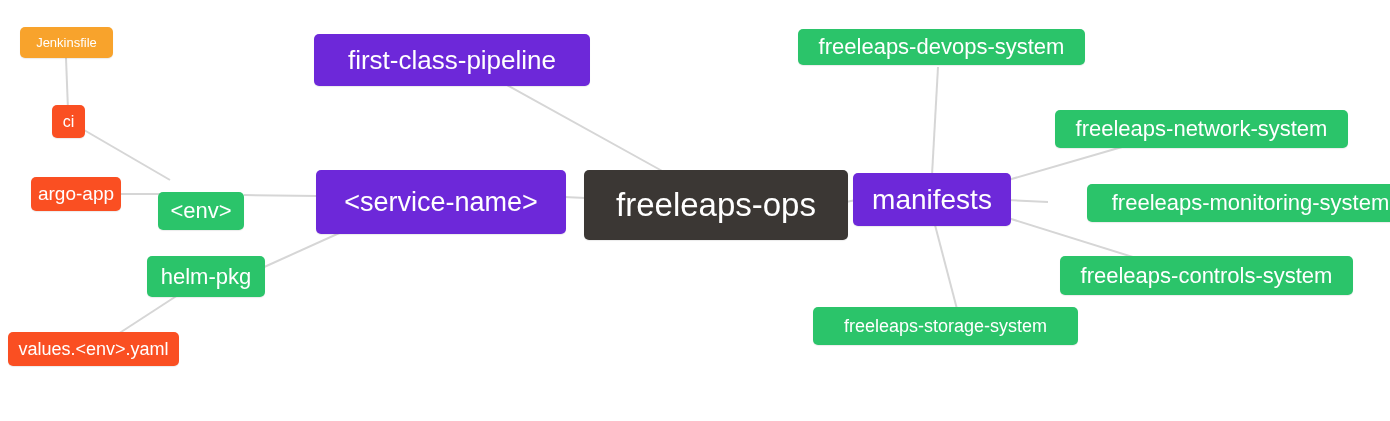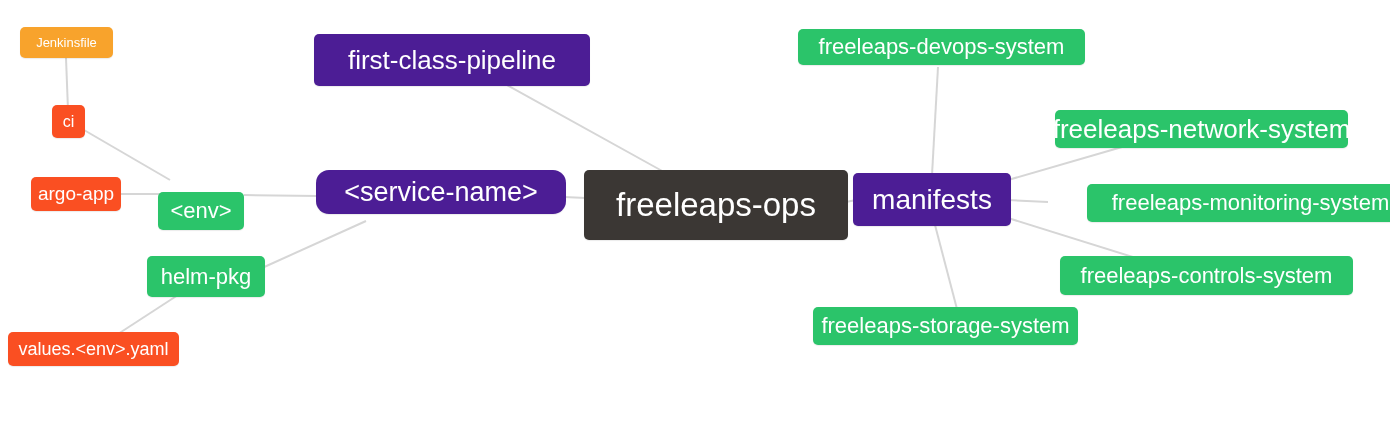--- a/index.html
+++ b/index.html
@@ -32,21 +32,21 @@
     align-items: center;
     justify-content: center;
     color: #ffffff;
     border-radius: 5px;
     white-space: nowrap;
     box-sizing: border-box;
     box-shadow: 0 1px 1px rgba(0,0,0,0.08);
     cursor: pointer;
     user-select: none;
   }
-  .blue   { background: #4c1d95; }
+  .blue   { background: #6d28d9; }
   .green  { background: #2bc46a; }
   .orange { background: #f8a32c; }
   .red    { background: #fa4f22; justify-content: center; }
   .dark   { background: #3b3734; }
 </style>
 </head>
 <body>
 
 <div id="canvas">
 
@@ -80,49 +80,49 @@
   </div>
 
   <div class="node green" style="left:158px; top:192px; width:86px; height:38px; font-size:22px;">
     <span>&lt;env&gt;</span>
   </div>
 
   <div class="node blue" style="left:314px; top:34px; width:276px; height:52px; font-size:26px;">
     <span>first-class-pipeline</span>
   </div>
 
-  <div class="node blue" style="left:316px; top:170px; width:250px; height:44px; font-size:27px;border-radius:13px;">
+  <div class="node blue" style="left:316px; top:170px; width:250px; height:64px; font-size:27px;">
     <span>&lt;service-name&gt;</span>
   </div>
 
   <div class="node dark" style="left:584px; top:170px; width:264px; height:70px; font-size:33px;">
     <span>freeleaps-ops</span>
   </div>
 
   <div class="node blue" style="left:853px; top:173px; width:158px; height:53px; font-size:28px;">
     <span>manifests</span>
   </div>
 
   <div class="node green" style="left:798px; top:29px; width:287px; height:36px; font-size:22px;">
     <span>freeleaps-devops-system</span>
   </div>
 
-  <div class="node green" style="left:1055px; top:110px; width:293px; height:38px; font-size:26px;">
+  <div class="node green" style="left:1055px; top:110px; width:293px; height:38px; font-size:22px;">
     <span>freeleaps-network-system</span>
   </div>
 
   <div class="node green" style="left:1046px; top:184px; width:327px; height:38px; font-size:22px;margin-left:41px;">
     <span>freeleaps-monitoring-system</span>
   </div>
 
   <div class="node green" style="left:1060px; top:256px; width:293px; height:39px; font-size:22px;">
     <span>freeleaps-controls-system</span>
   </div>
 
-  <div class="node green" style="left:813px; top:307px; width:265px; height:38px; font-size:22px;">
+  <div class="node green" style="left:813px; top:307px; width:265px; height:38px; font-size:18px;">
     <span>freeleaps-storage-system</span>
   </div>
 
   <div class="node green" style="left:147px; top:256px; width:118px; height:41px; font-size:22px;">
     <span>helm-pkg</span>
   </div>
 
   <div class="node red" style="left:8px; top:332px; width:171px; height:34px; font-size:18px;">
     <span>values.&lt;env&gt;.yaml</span>
   </div>

